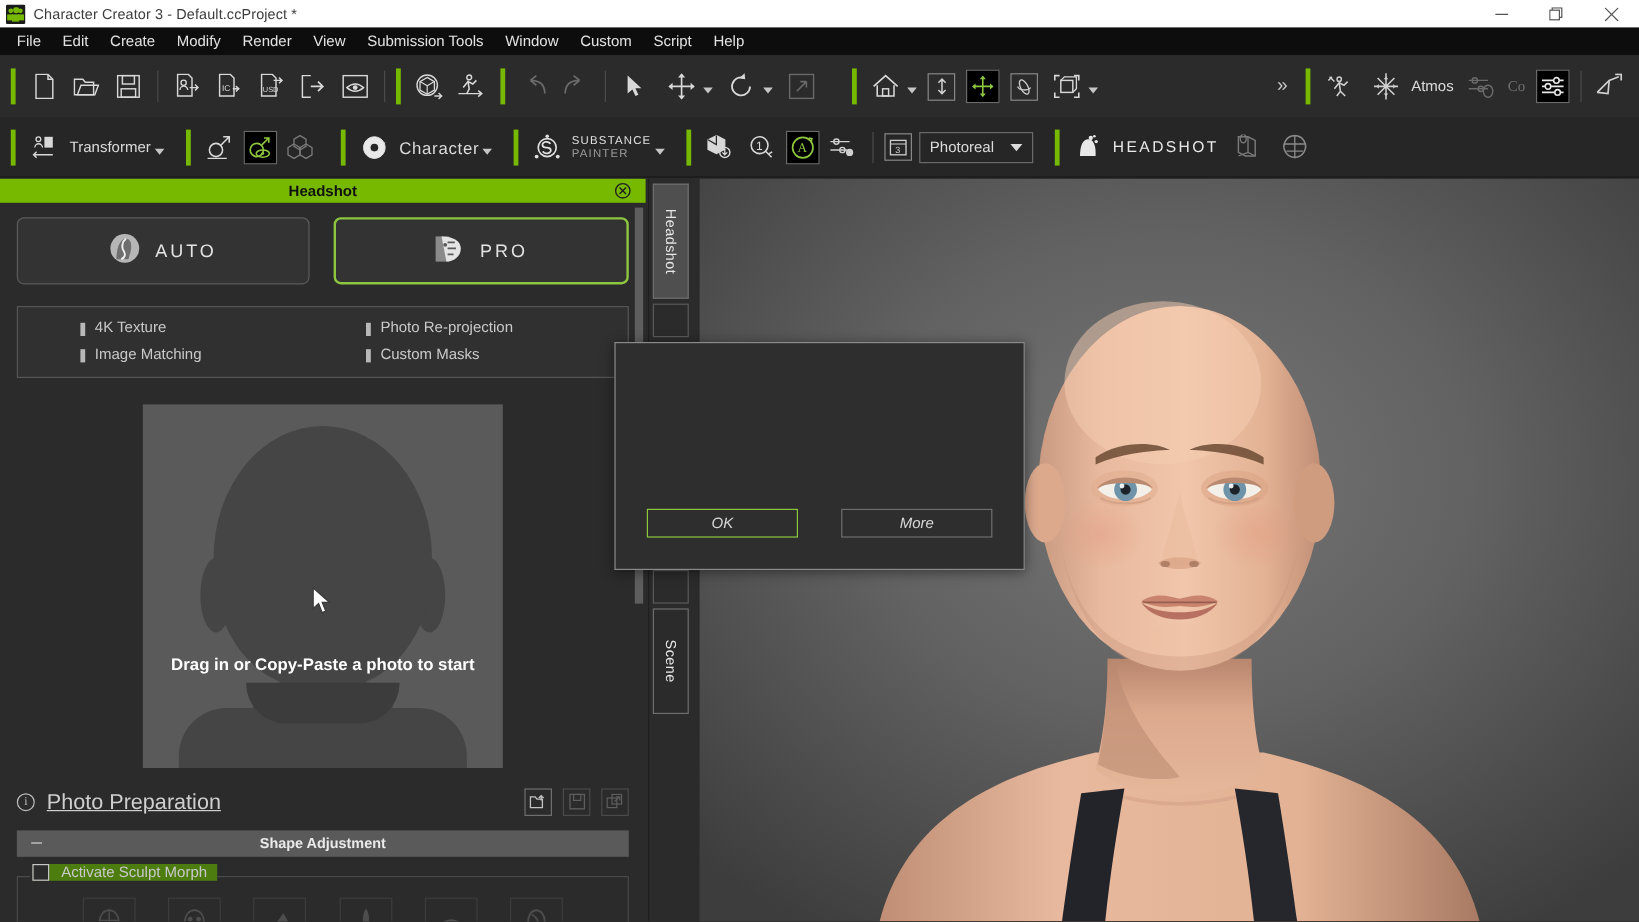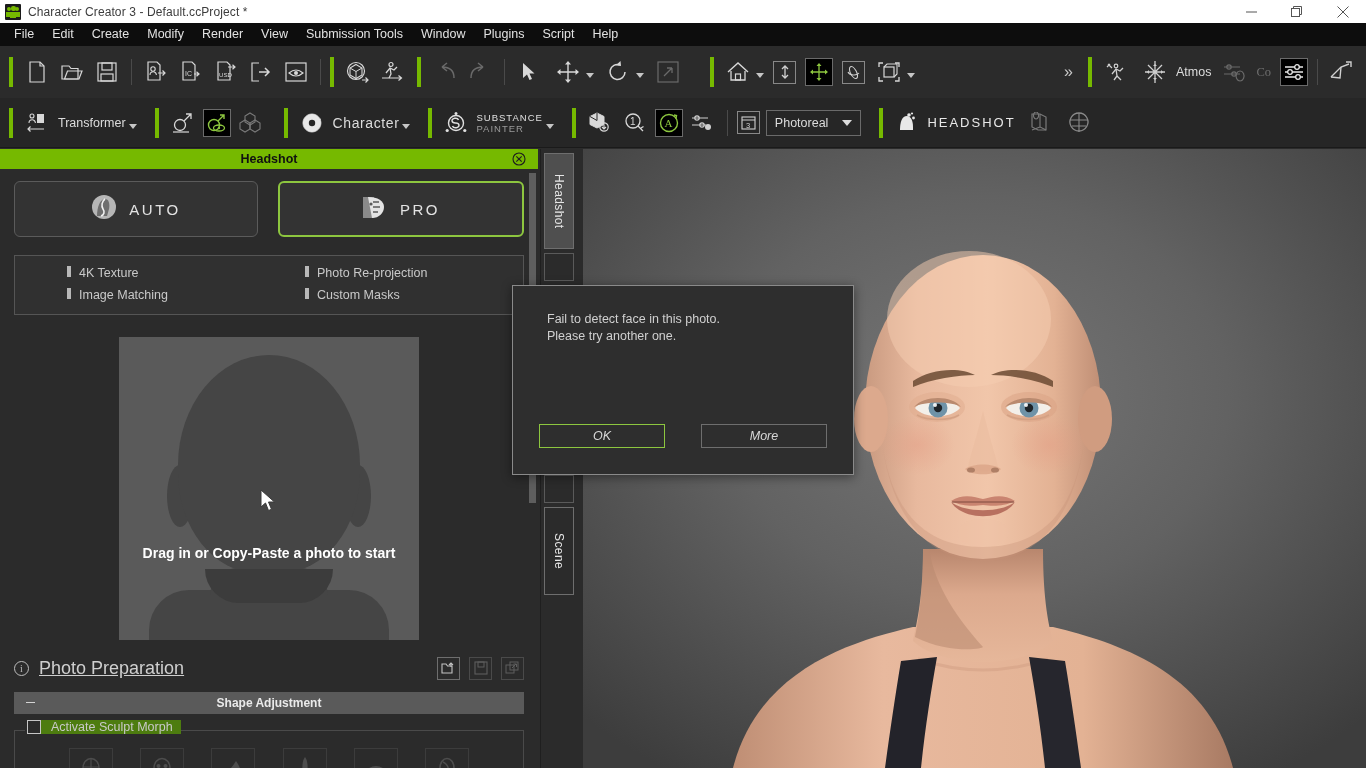--- a/index.html
+++ b/index.html
@@ -134,21 +134,21 @@
   .mode-btn.active { border: 2px solid #8dc63f; }
   .mode-btn .ml {
     font-size: 15px; color: #e3e3e3; letter-spacing: 2.5px;
   }
 
   .features {
     margin-top: 18px; border: 1px solid #555; background: #303030;
     padding: 10px 16px 12px 16px;
     display: grid; grid-template-columns: 1fr 1fr; row-gap: 8px;
   }
-  .feat { display: flex; align-items: flex-start; font-size: 12.5px; color: #c9c9c9; padding-left: 36px; }
+  .feat { display: flex; align-items: flex-end; font-size: 12.5px; color: #c9c9c9; padding-left: 36px; }
   .feat .bar {
     width: 4px; height: 11px; background: #b8b8b8; margin-right: 8px; flex: 0 0 auto;
   }
 
   .dropzone {
     margin: 22px auto 0 auto; width: 300px; height: 303px; background: #5a5a5a;
     position: relative; overflow: hidden;
   }
   .dz-head {
     position: absolute; left: 50%; transform: translateX(-50%); top: 18px;
@@ -351,21 +351,21 @@
 
   <div class="menubar">
     <div class="menu-item">File</div>
     <div class="menu-item">Edit</div>
     <div class="menu-item">Create</div>
     <div class="menu-item">Modify</div>
     <div class="menu-item">Render</div>
     <div class="menu-item">View</div>
     <div class="menu-item">Submission Tools</div>
     <div class="menu-item">Window</div>
-    <div class="menu-item">Plugins</div>
+    <div class="menu-item">Custom</div>
     <div class="menu-item">Script</div>
     <div class="menu-item">Help</div>
   </div>
 
   <div class="toolbar1">
     <div class="tb-gap"></div>
     <div class="gbar"></div>
     <div class="tb-gap"></div>
 
     <div class="ticon">
@@ -1032,23 +1032,19 @@
       <path d="M369 353 H431" stroke="#8d5446" stroke-width="1.4" opacity="0.8" fill="none"></path>
 
       <ellipse cx="400" cy="384" rx="26" ry="14" fill="#eec0a4" opacity="0.4"></ellipse>
 
       <path d="M318 512 C312 548 306 590 302 619 L338 619 C342 580 348 542 354 508z" fill="#23232a"></path>
       <path d="M482 512 C488 548 494 590 498 619 L462 619 C458 580 452 542 446 508z" fill="#26262d"></path>
     </svg>
   </div>
 
   <div class="dialog">
-    <div class="dlg-body">
-      <div class="dlg-msg">Fail to detect face in this photo.</div>
-      <div class="dlg-msg">Please try another one.</div>
-    </div>
     <div class="dlg-buttons">
       <div class="dlg-btn primary">OK</div>
       <div class="dlg-btn">More</div>
     </div>
   </div>
 
 </div>
 
 </body></html>

